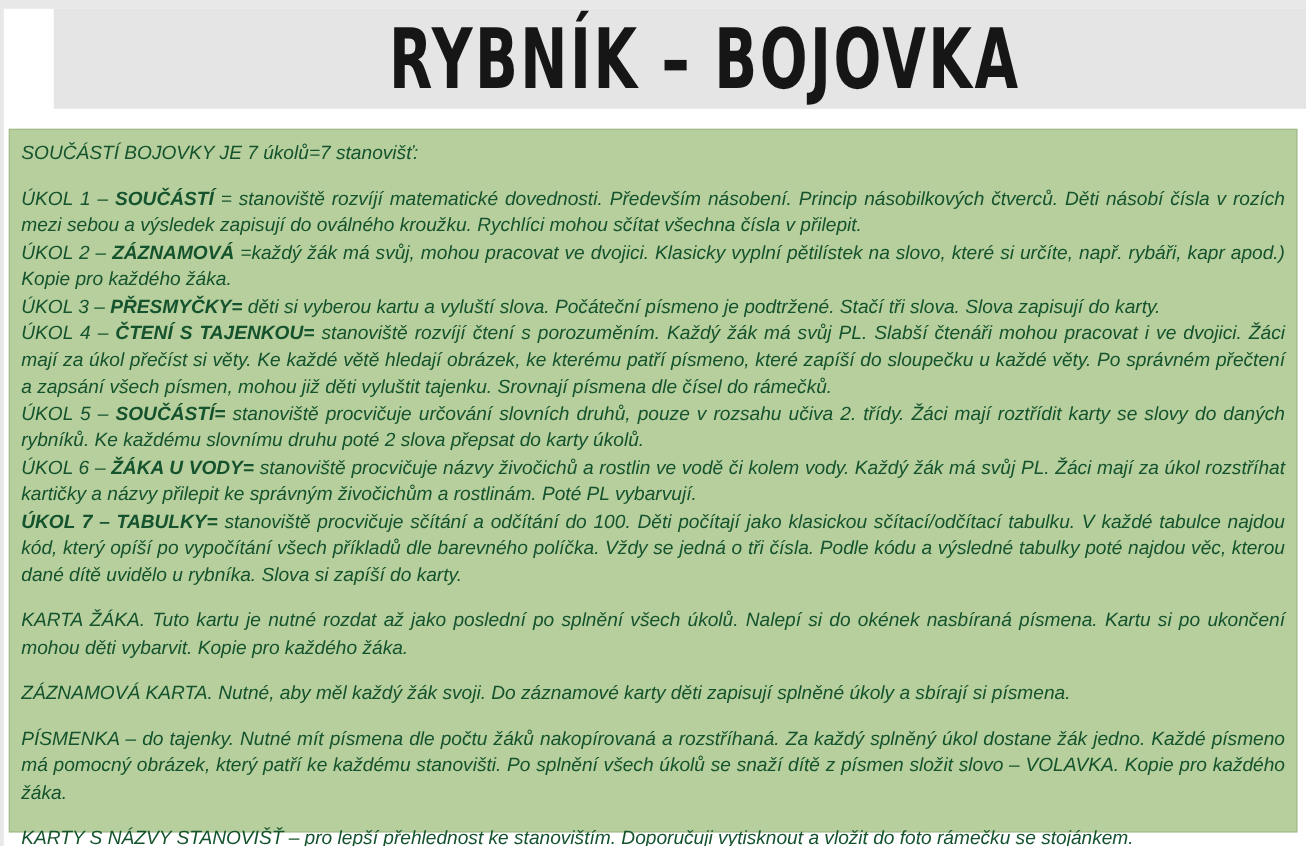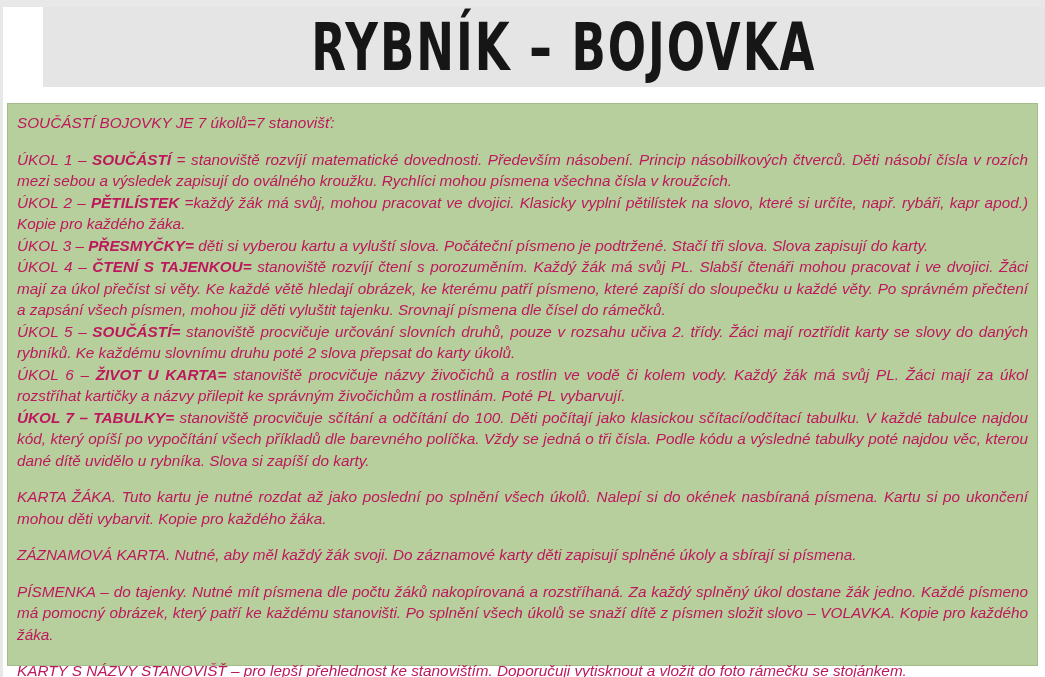--- a/index.html
+++ b/index.html
@@ -56,35 +56,35 @@
 
 <div id="screen">
 
   <div class="top-strip" style="background: rgb(232, 232, 232);"></div>
   <div class="left-strip" style="background: rgb(232, 232, 232);"></div>
 
   <div class="banner" style="background: #e5e5e5; margin-left: 40px;">
     <div class="banner-title" style="color: rgb(22, 22, 22);">RYBNÍK – BOJOVKA</div>
   </div>
 
-  <div class="panel" style="background: rgb(183, 207, 157); color: #be185d;">
+  <div class="panel" style="background: rgb(183, 207, 157); color: #14532d;">
 
     <p class="gap-below no-justify">SOUČÁSTÍ BOJOVKY JE 7 úkolů=7 stanovišť:</p>
 
-    <p><span>ÚKOL 1 – </span><b>SOUČÁSTÍ</b><span> = stanoviště rozvíjí matematické dovednosti. Především násobení. Princip násobilkových čtverců. Děti násobí čísla v rozích mezi sebou a výsledek zapisují do oválného kroužku.  Rychlíci mohou písmena všechna čísla v kroužcích.</span></p>
+    <p><span>ÚKOL 1 – </span><b>SOUČÁSTÍ</b><span> = stanoviště rozvíjí matematické dovednosti. Především násobení. Princip násobilkových čtverců. Děti násobí čísla v rozích mezi sebou a výsledek zapisují do oválného kroužku.  Rychlíci mohou sčítat všechna čísla v přilepit.</span></p>
 
-    <p><span>ÚKOL 2 – </span><b>PĚTILÍSTEK</b><span> =každý žák má svůj, mohou pracovat ve dvojici. Klasicky vyplní pětilístek na slovo, které si určíte, např. rybáři, kapr apod.) Kopie pro každého žáka.</span></p>
+    <p><span>ÚKOL 2 – </span><b>ZÁZNAMOVÁ</b><span> =každý žák má svůj, mohou pracovat ve dvojici. Klasicky vyplní pětilístek na slovo, které si určíte, např. rybáři, kapr apod.) Kopie pro každého žáka.</span></p>
 
     <p><span>ÚKOL 3 – </span><b>PŘESMYČKY=</b><span> děti si vyberou kartu a vyluští slova. Počáteční písmeno je podtržené. Stačí tři slova. Slova zapisují do karty.</span></p>
 
     <p><span>ÚKOL 4 – </span><b>ČTENÍ S TAJENKOU=</b><span> stanoviště rozvíjí čtení s porozuměním. Každý žák má svůj PL. Slabší čtenáři mohou pracovat i ve dvojici. Žáci mají za úkol přečíst si věty. Ke každé větě hledají obrázek, ke kterému patří písmeno, které zapíší do sloupečku u každé věty. Po správném přečtení a zapsání všech písmen, mohou již děti vyluštit tajenku. Srovnají písmena dle čísel do rámečků.</span></p>
 
     <p><span>ÚKOL 5 – </span><b>SOUČÁSTÍ=</b><span> stanoviště procvičuje určování slovních druhů, pouze v rozsahu učiva 2. třídy. Žáci mají roztřídit karty se slovy do daných rybníků. Ke každému slovnímu druhu poté 2 slova přepsat do karty úkolů.</span></p>
 
-    <p><span>ÚKOL 6 – </span><b>ŽIVOT U KARTA=</b><span> stanoviště procvičuje názvy živočichů a rostlin ve vodě či kolem vody. Každý žák má svůj PL. Žáci mají za úkol rozstříhat kartičky a názvy přilepit ke správným živočichům a rostlinám. Poté PL vybarvují.</span></p>
+    <p><span>ÚKOL 6 – </span><b>ŽÁKA U VODY=</b><span> stanoviště procvičuje názvy živočichů a rostlin ve vodě či kolem vody. Každý žák má svůj PL. Žáci mají za úkol rozstříhat kartičky a názvy přilepit ke správným živočichům a rostlinám. Poté PL vybarvují.</span></p>
 
     <p><span class="bold">ÚKOL 7 – </span><b>TABULKY=</b><span> stanoviště procvičuje sčítání a odčítání do 100. Děti počítají jako klasickou sčítací/odčítací tabulku. V každé tabulce najdou kód, který opíší po vypočítání všech příkladů dle barevného políčka. Vždy se jedná o tři čísla. Podle kódu a výsledné tabulky poté najdou věc, kterou dané dítě uvidělo u rybníka. Slova si zapíší do karty.</span></p>
 
     <p class="gap-above">KARTA ŽÁKA. Tuto kartu je nutné rozdat až jako poslední po splnění všech úkolů. Nalepí si do okének nasbíraná písmena.  Kartu si po ukončení mohou děti vybarvit. Kopie pro každého žáka.</p>
 
     <p class="gap-above">ZÁZNAMOVÁ KARTA. Nutné, aby měl každý žák svoji. Do záznamové karty děti zapisují splněné úkoly a sbírají si písmena.</p>
 
     <p class="gap-above">PÍSMENKA – do tajenky. Nutné mít písmena dle počtu žáků nakopírovaná a rozstříhaná. Za každý splněný úkol dostane žák jedno. Každé písmeno má pomocný obrázek, který patří ke každému stanovišti. Po splnění všech úkolů se snaží dítě z písmen složit slovo – VOLAVKA. Kopie pro každého žáka.</p>
 
     <p class="gap-above no-justify">KARTY S NÁZVY STANOVIŠŤ – pro lepší přehlednost ke stanovištím. Doporučuji vytisknout a vložit do foto rámečku se stojánkem.</p>

